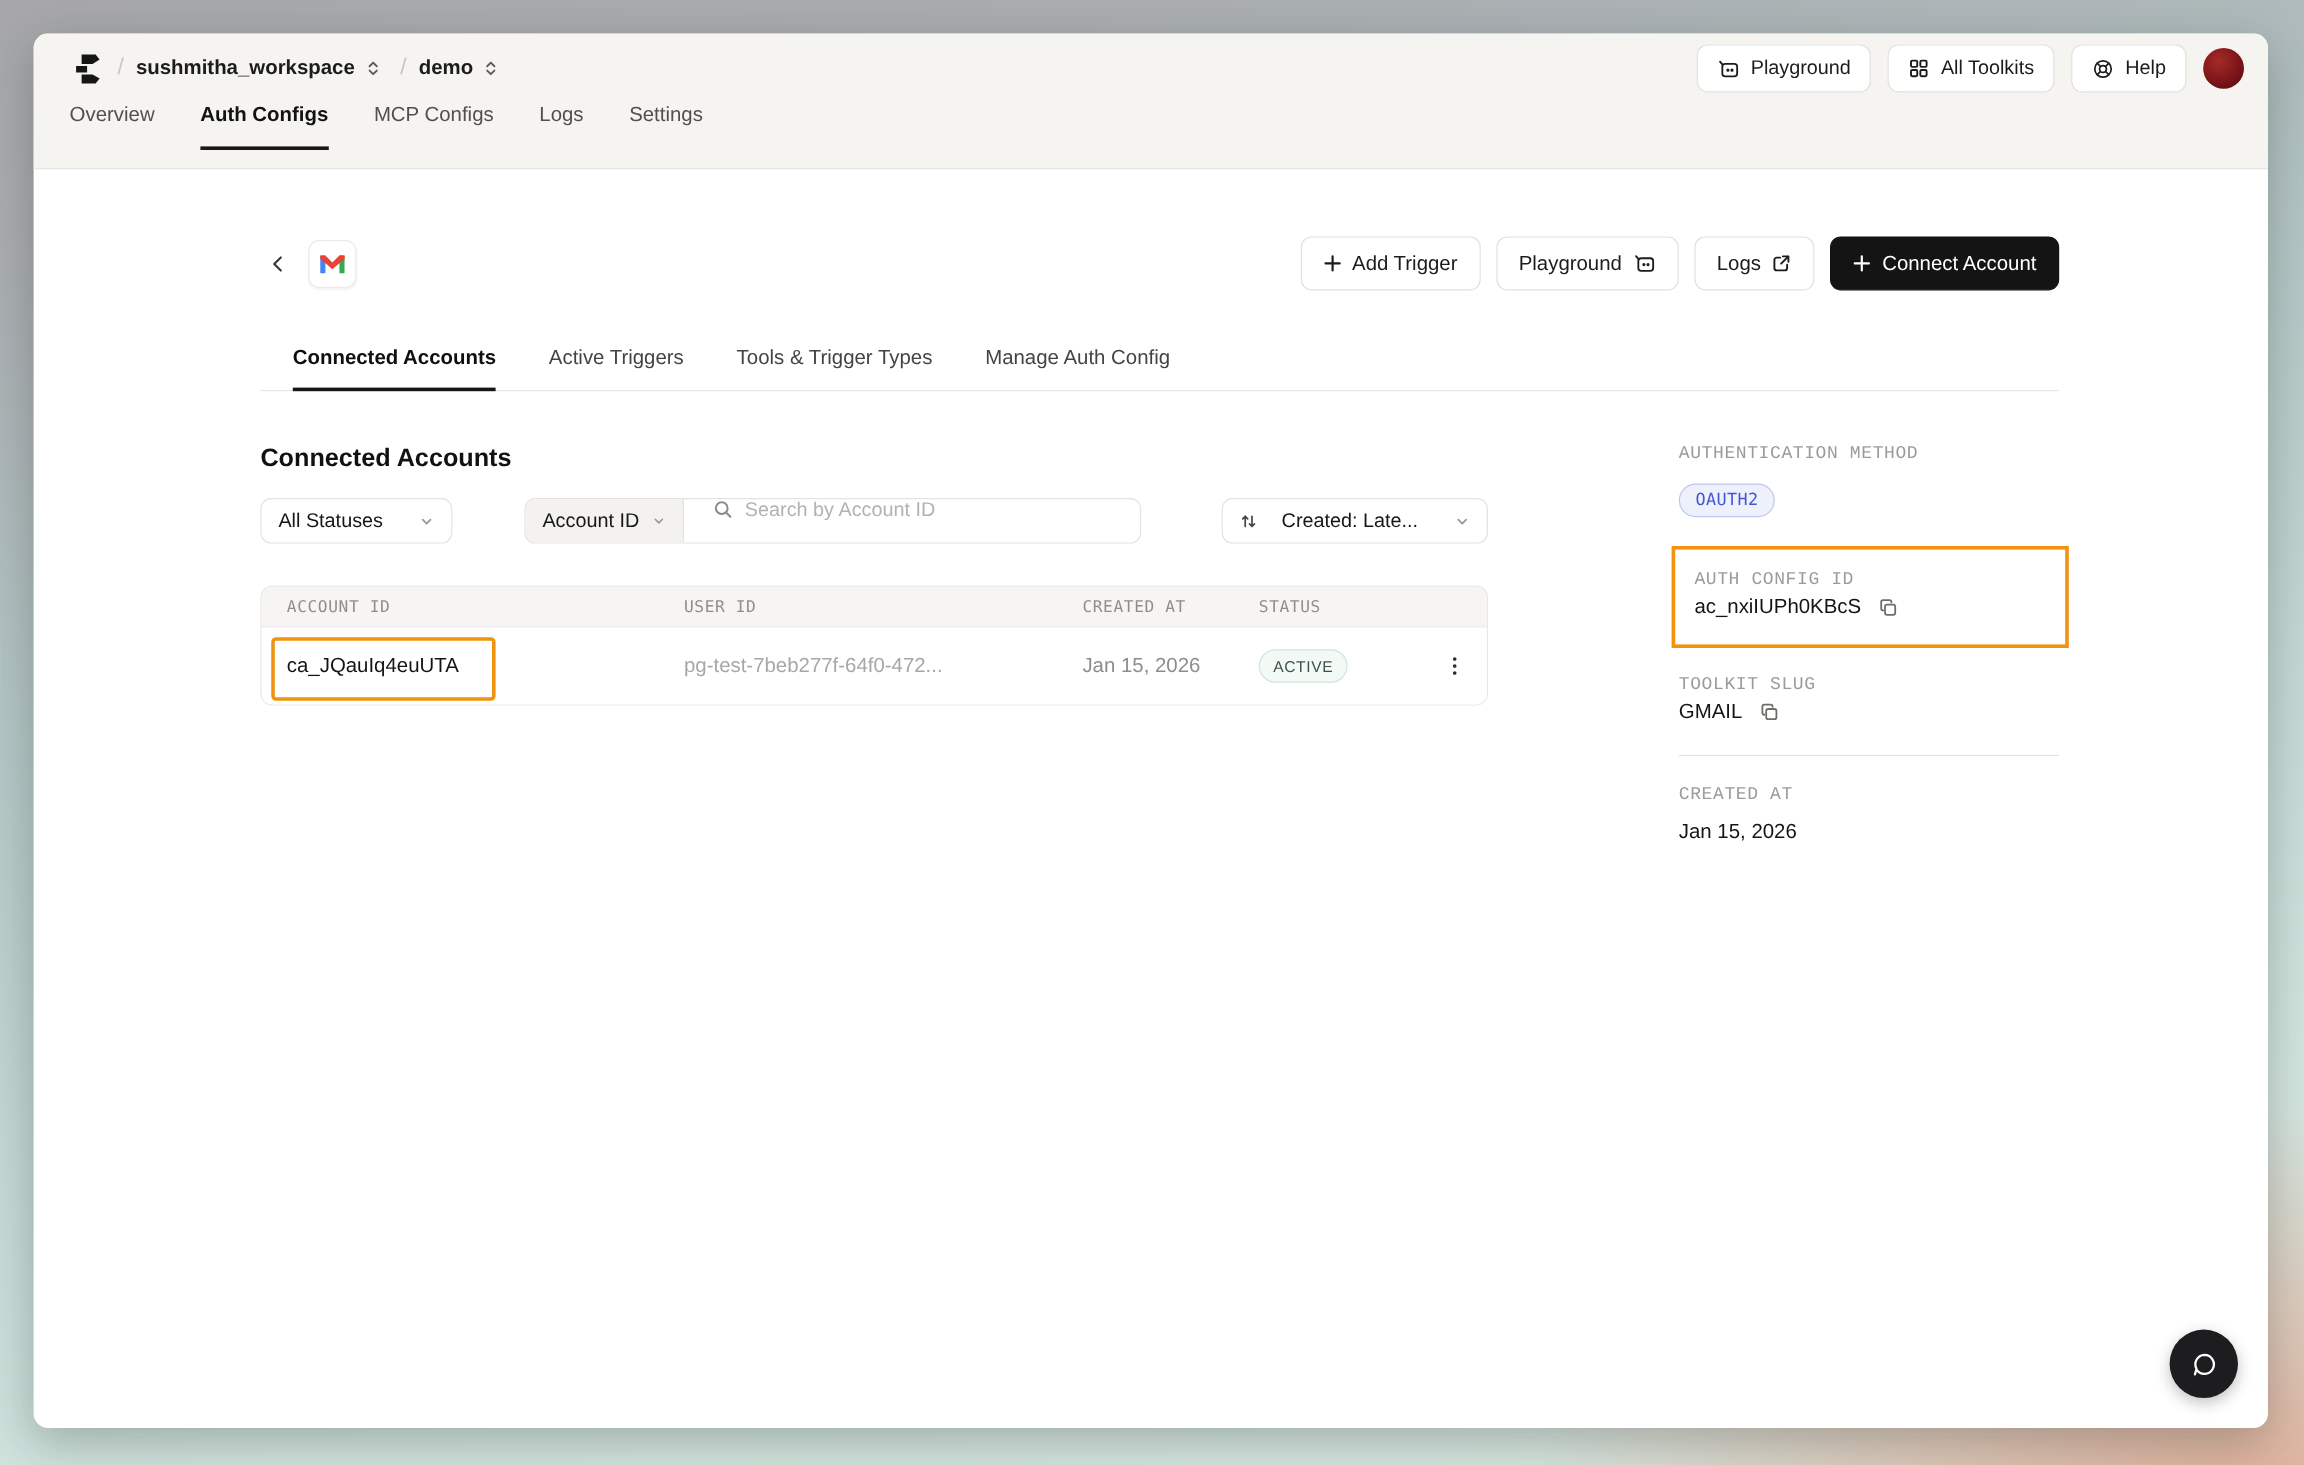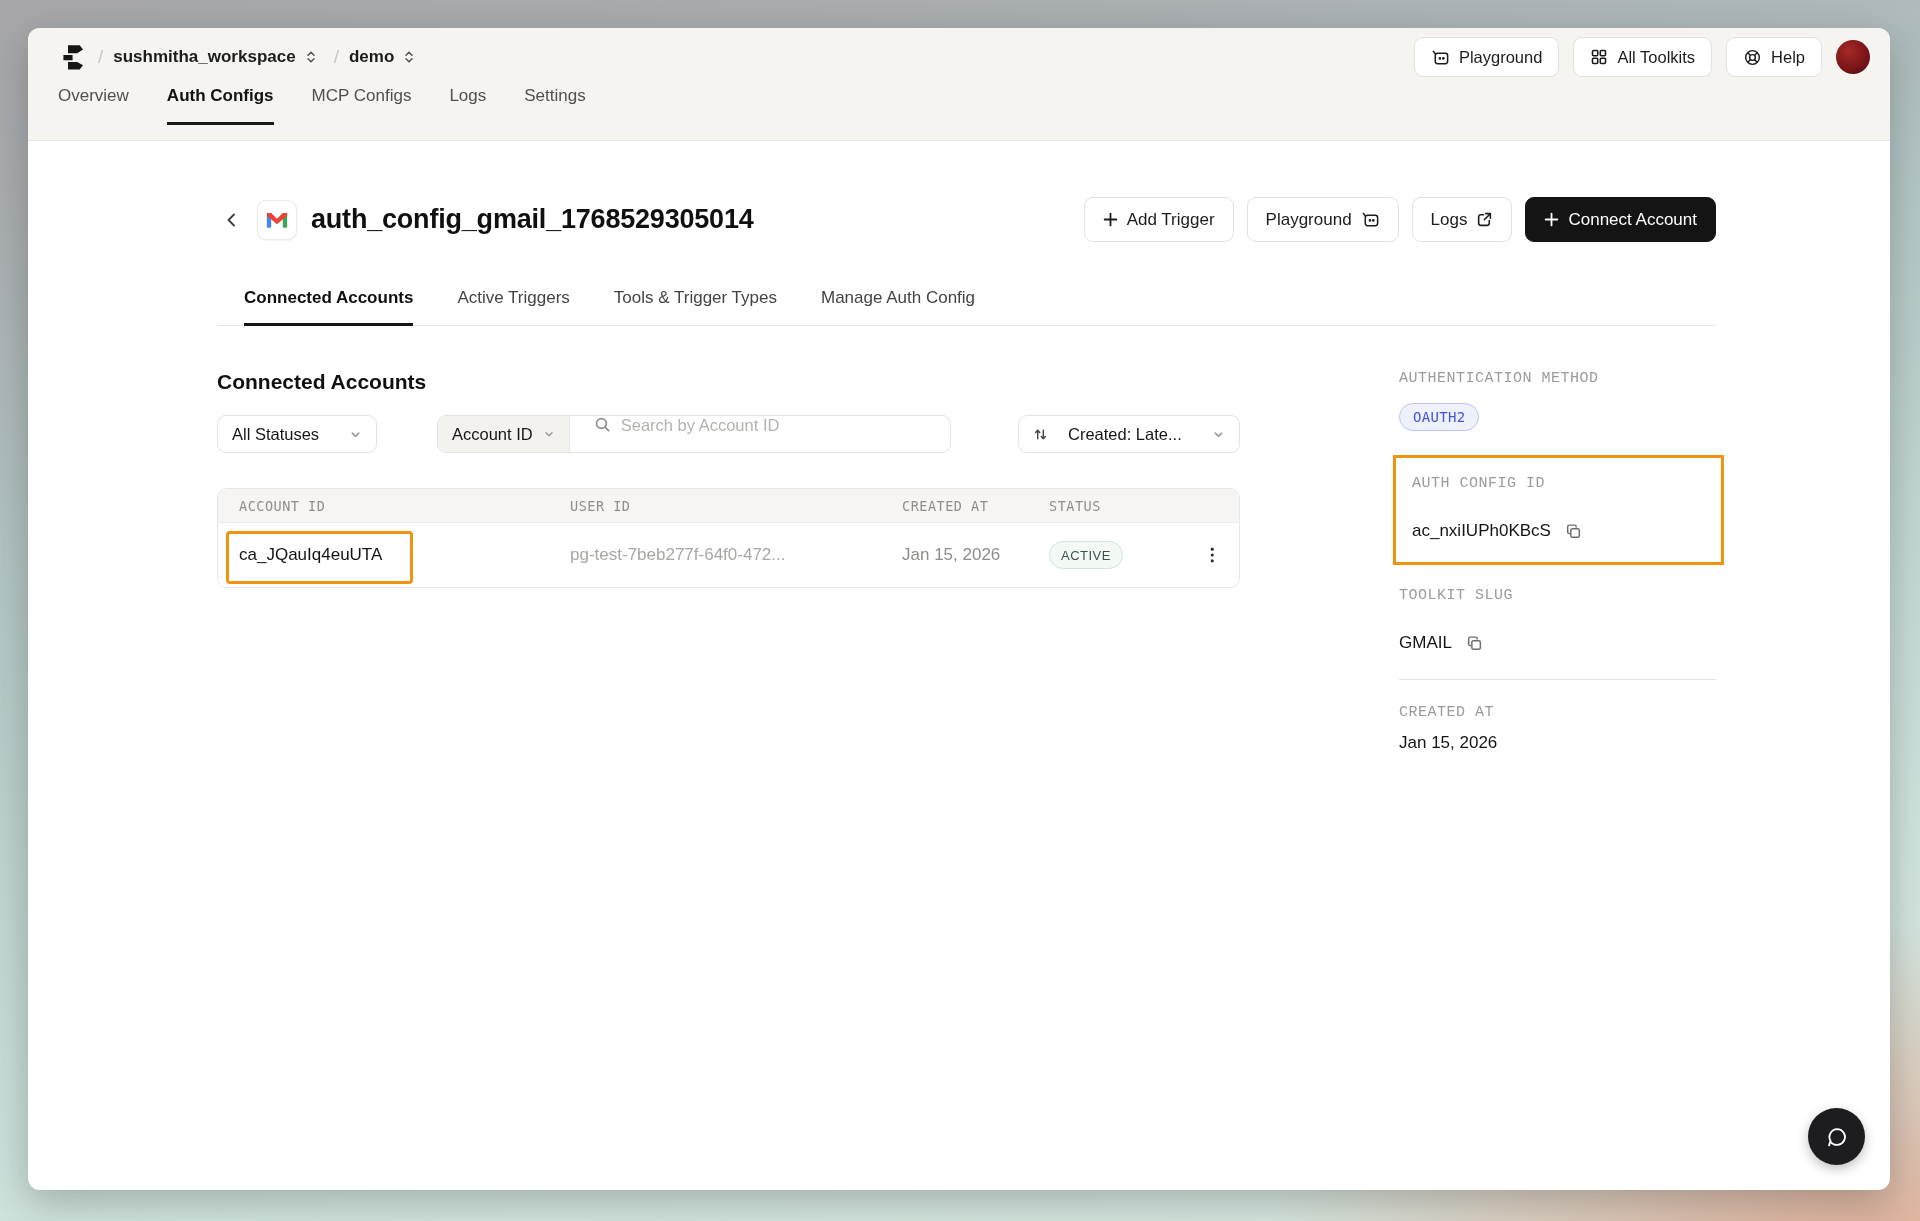--- a/index.html
+++ b/index.html
@@ -101,21 +101,21 @@
   .side-label{ font-family:Liberation Mono, monospace; font-size:15px; color:#9c9b98; letter-spacing:.5px; }
   .badge-oauth{
     display:inline-flex; align-items:center; height:28px; padding:0 13px; margin-top:16px;
     border-radius:999px; border:1px solid #bcc6f0; background:#eef1fc; color:#4356d6;
     font-family:"DejaVu Sans Mono", monospace; font-size:14px; letter-spacing:.3px;
   }
   .annot-box{
     margin:24px 0 0 -6px; width:calc(100% + 14px);
     border:3px solid #f0940f; padding:17px 16px 21px; background:#fff;
   }
-  .value-row{ display:flex; align-items:center; gap:14px; margin-top:29px; font-size:17px; color:#141414; }
+  .value-row{ display:flex; align-items:center; gap:14px; margin-top:4px; font-size:17px; color:#141414; }
   .copy-btn{ display:flex; align-items:center; cursor:pointer; }
   .side-divider{ height:1px; background:#e6e5e2; margin-top:26px; }
   .mt22{ margin-top:22px; } .mt24{ margin-top:24px; }
 
   
   .chat-fab{
     position:absolute; right:25px; bottom:25px; width:57px; height:57px; border-radius:50%;
     background:#1d1d1f; display:flex; align-items:center; justify-content:center; cursor:pointer;
     box-shadow:0 4px 12px rgba(0,0,0,.25);
   }
@@ -208,21 +208,20 @@
           </svg>
       </span>
       <span class="toolkit-icon">
         <svg width="28" height="28" viewBox="0 0 36 36">
           <polygon points="25,9 31,9 31,15" fill="#FBBC04"></polygon>
           <rect x="5" y="9" width="5.5" height="19" rx="1" fill="#4285F4"></rect>
           <rect x="25.5" y="9" width="5.5" height="19" rx="1" fill="#34A853"></rect>
           <polygon points="5,9 10.5,9 18,16.5 25.5,9 31,9 31,12.5 18,23.5 5,12.5" fill="#EA4335"></polygon>
         </svg>
       </span>
-      <span class="page-title">auth_config_gmail_1768529305014</span>
 
       <div class="title-actions">
         <button class="btn lg">
           <span>
             <svg width="15" height="15" viewBox="0 0 14 14" stroke="#1c1c1c" stroke-width="1.7" stroke-linecap="round">
                 <path d="M7 1.5 V12.5 M1.5 7 H12.5"></path>
               </svg>
           </span>
           <span>Add Trigger</span>
         </button>

